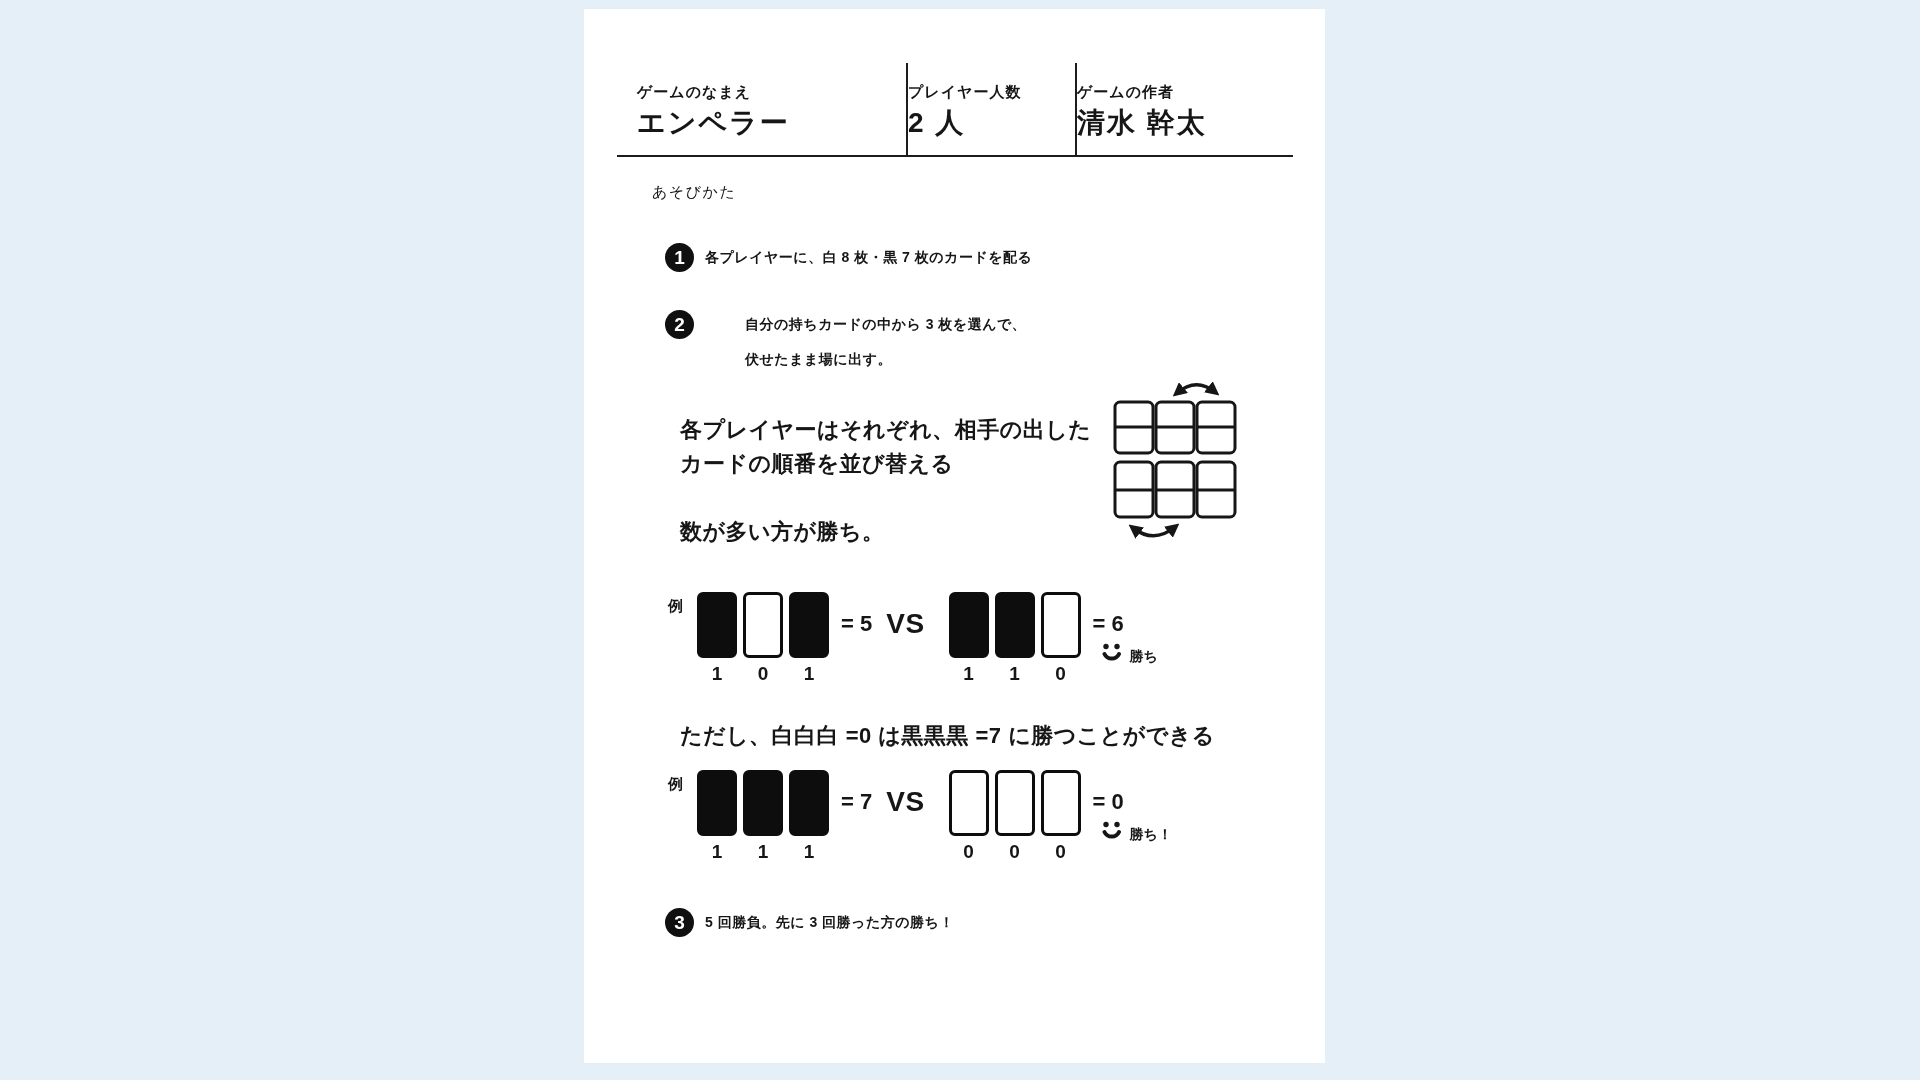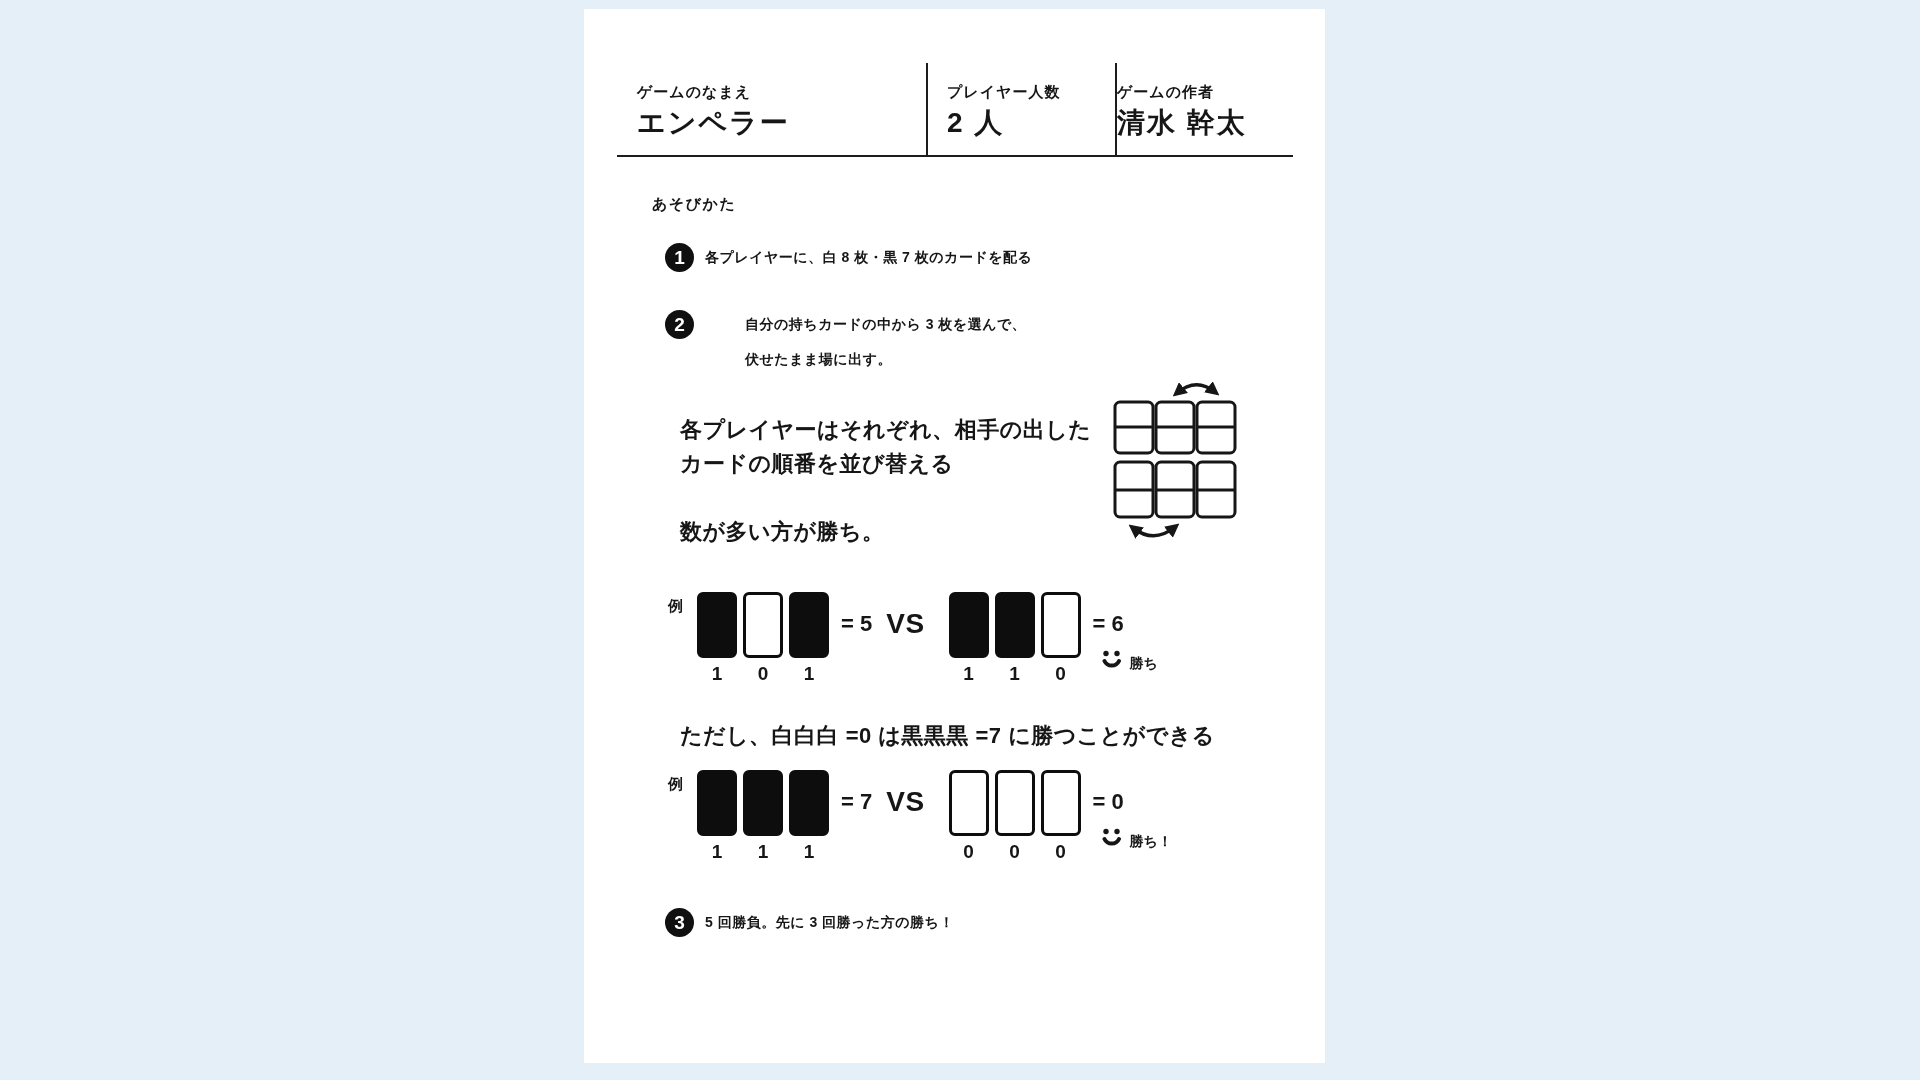--- a/index.html
+++ b/index.html
@@ -9,32 +9,32 @@
     font-family:"Liberation Sans","DejaVu Sans",sans-serif;
     color:#161616;
   }
   #card{
     position:absolute;left:584px;top:9px;width:741px;height:1054px;
     background:#ffffff;
   }
   
   .header{
     position:absolute;left:33px;top:54px;width:676px;height:92px;
-    border-bottom:2px solid #1c1c1c;display:flex;gap:20px;
+    border-bottom:2px solid #1c1c1c;display:flex;
   }
   .hcol{box-sizing:border-box;padding-top:20px;}
   .hcol1{width:289px;padding-left:20px;}
-  .hcol2{width:169px;border-left:2px solid #1c1c1c;padding-left:19px;}
+  .hcol2{width:169px;border-left:2px solid #1c1c1c;}
   .hcol3{flex:1;border-left:2px solid #1c1c1c;}
   .hlabel{font-size:15px;font-weight:bold;letter-spacing:1px;}
   .hvalue{font-size:28px;font-weight:bold;margin-top:2px;letter-spacing:2px;white-space:nowrap;}
   
   .section-label{
-    position:absolute;left:68px;top:186px;
-    font-size:15px;font-weight:bold;letter-spacing:1.5px;
+    position:absolute;left:68px;top:174px;
+    font-size:15px;font-weight:normal;letter-spacing:1.5px;
   }
   
   .step{position:absolute;left:81px;display:flex;align-items:flex-start;}
   .badge{
     flex:none;width:29px;height:29px;border-radius:50%;background:#101010;color:#fff;
     font-size:19px;font-weight:bold;display:flex;align-items:center;justify-content:center;
     margin-right:11px;line-height:1;
   }
   .step-text{font-size:14px;font-weight:bold;letter-spacing:0.5px;line-height:29px;white-space:nowrap;}
   .step-text.two{line-height:35px;margin-top:-3px;margin-left:40px;}
@@ -59,21 +59,21 @@
   .card-row{display:flex;gap:6px;}
   .ex-card{box-sizing:border-box;width:40px;height:66px;border-radius:6px;border:3px solid #0d0d0d;}
   .ex-card.black{background:#0d0d0d;}
   .ex-card.white{background:#ffffff;}
   .bits-row{display:flex;gap:6px;margin-top:5px;}
   .bit{width:40px;text-align:center;font-size:19px;font-weight:bold;}
   .ex-result{font-size:22px;font-weight:bold;padding-top:19px;margin-left:12px;white-space:nowrap;}
   .ex-vs{font-size:28px;font-weight:bold;padding-top:16px;margin-left:14px;margin-right:24px;letter-spacing:0.5px;}
   .win-cluster{display:flex;flex-direction:column;margin-left:12px;}
   .win-cluster .ex-result{margin-left:0;}
-  .win-row{display:flex;align-items:flex-start;margin-top:13px;margin-left:9px;}
+  .win-row{display:flex;align-items:flex-start;margin-top:6px;margin-left:9px;}
   .win-label{font-size:14px;font-weight:bold;margin-left:8px;padding-top:5px;white-space:nowrap;}
   svg .ink-stroke{stroke:#161616;fill:none;}
   svg .ink-fill{fill:#161616;}
 </style>
 </head>
 <body>
 
 <div id="card">
 
   <div class="header">

